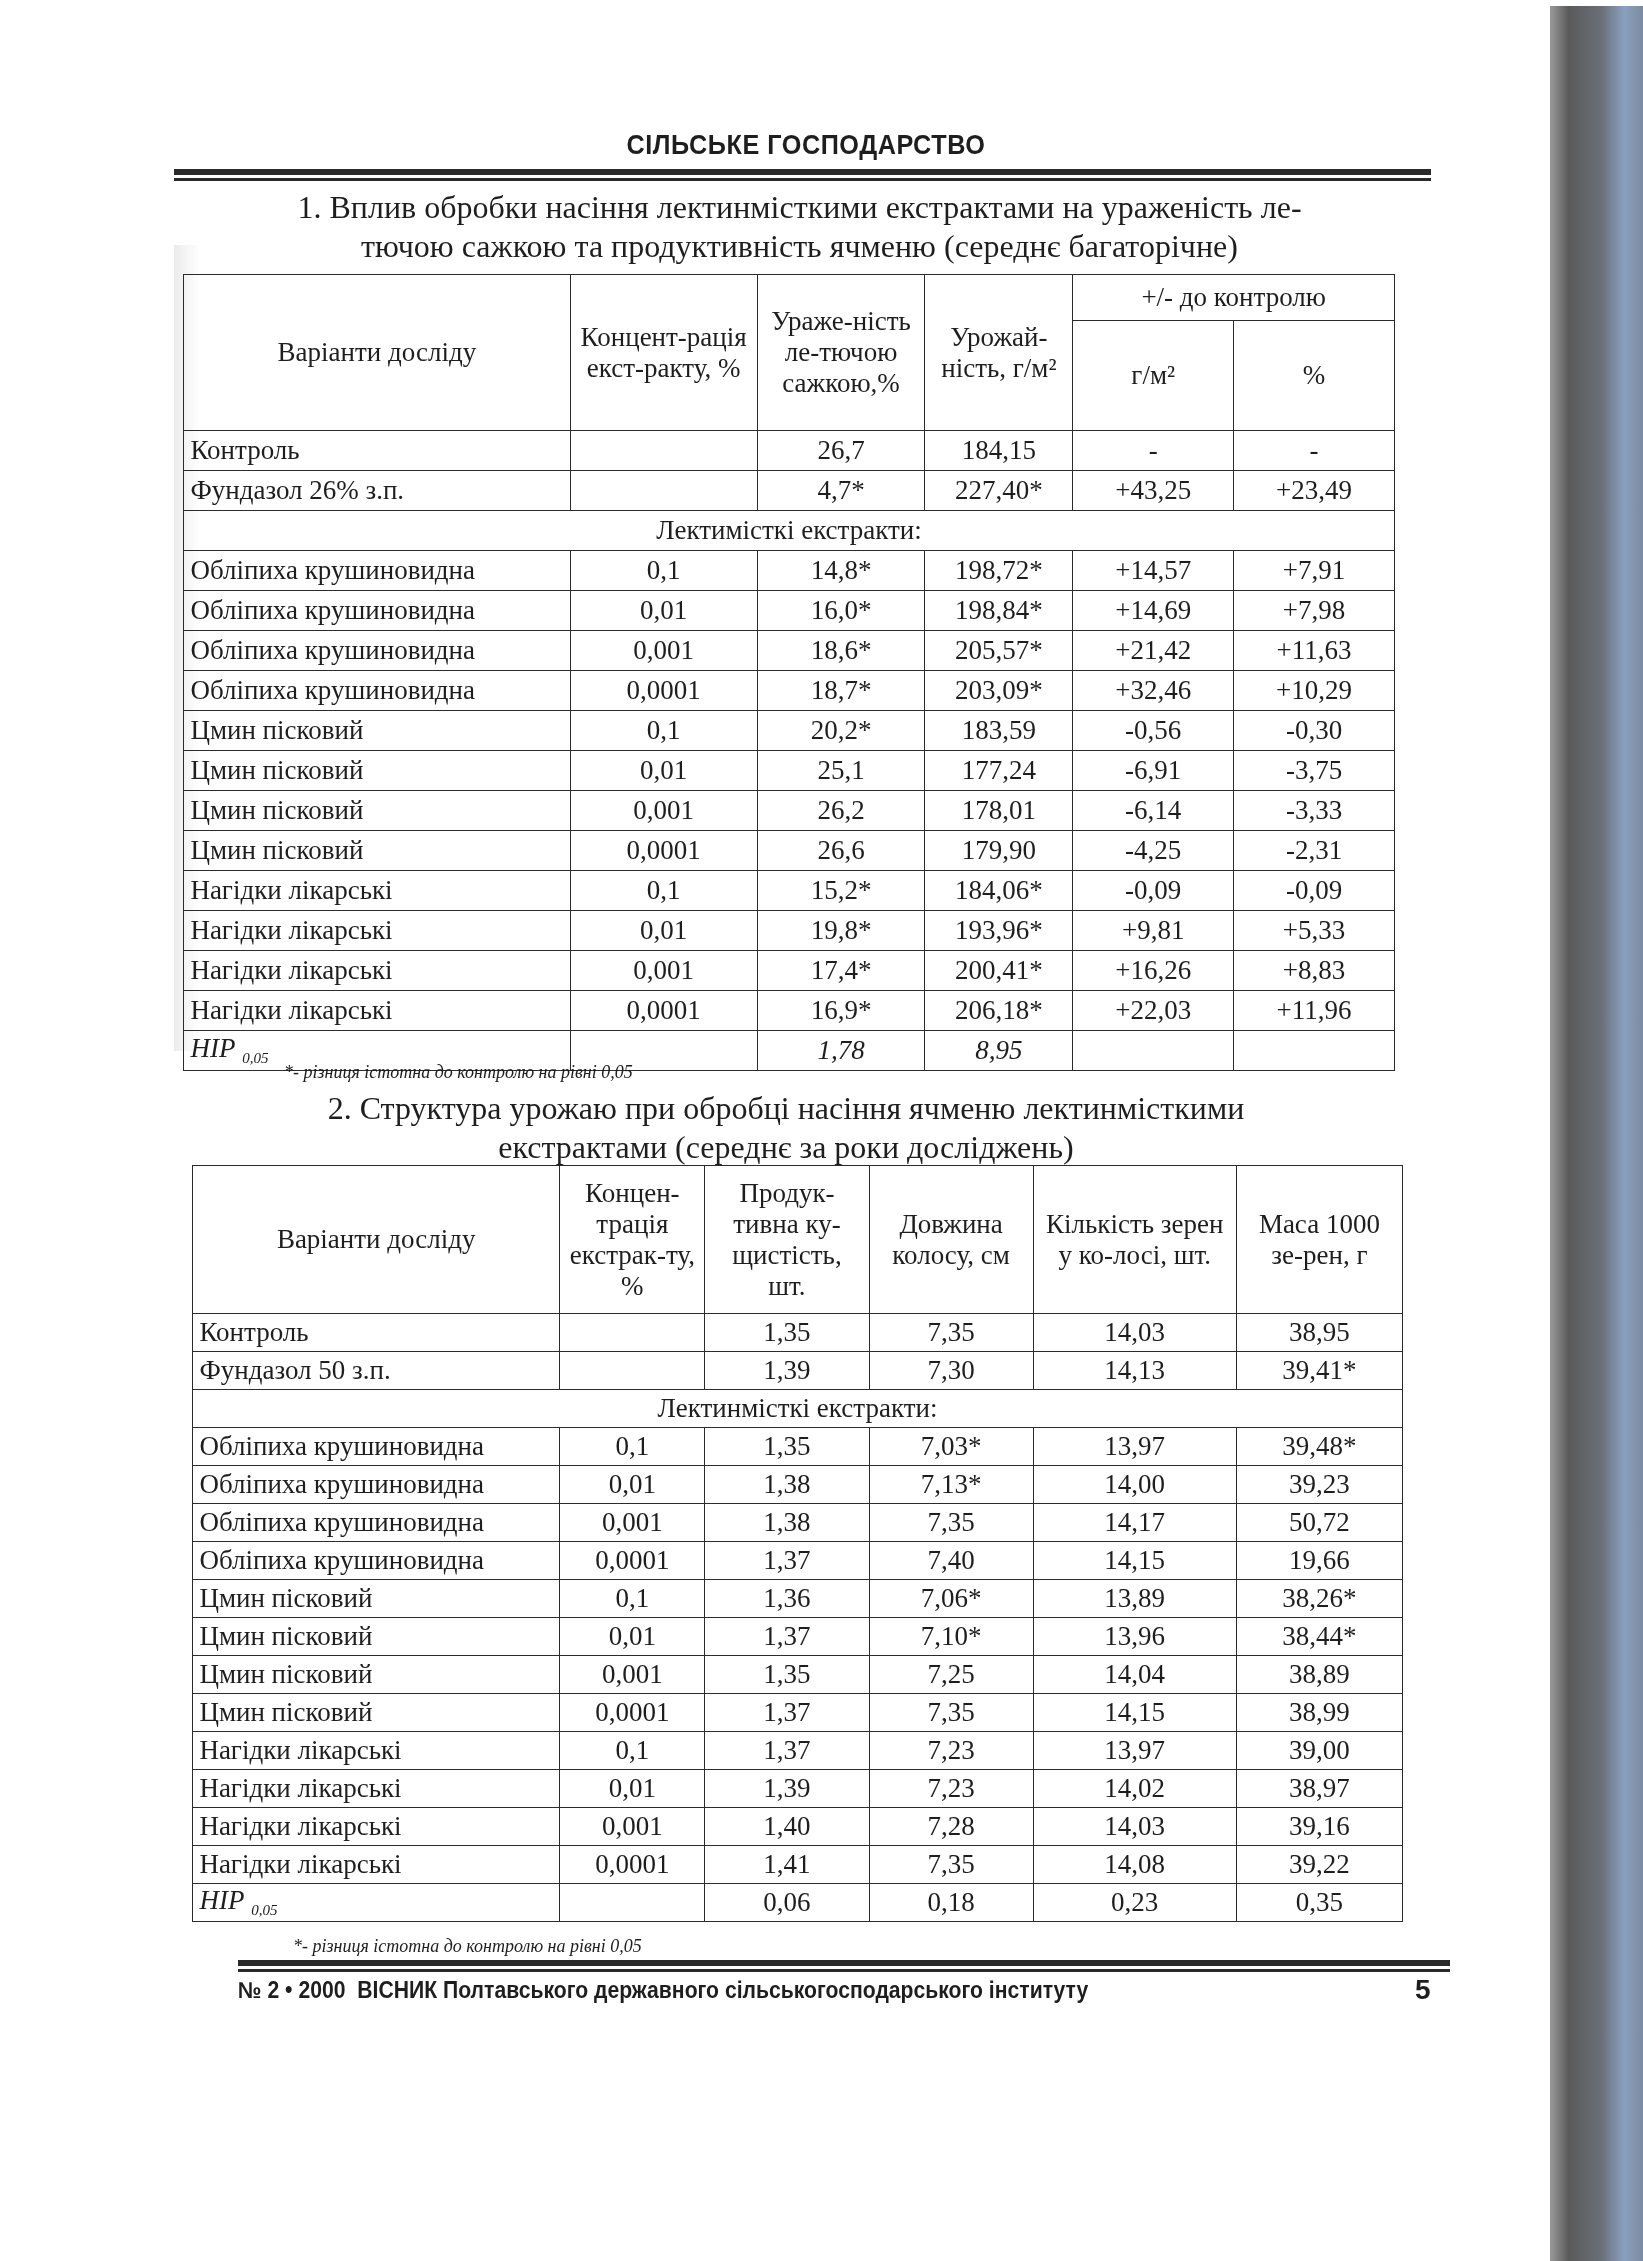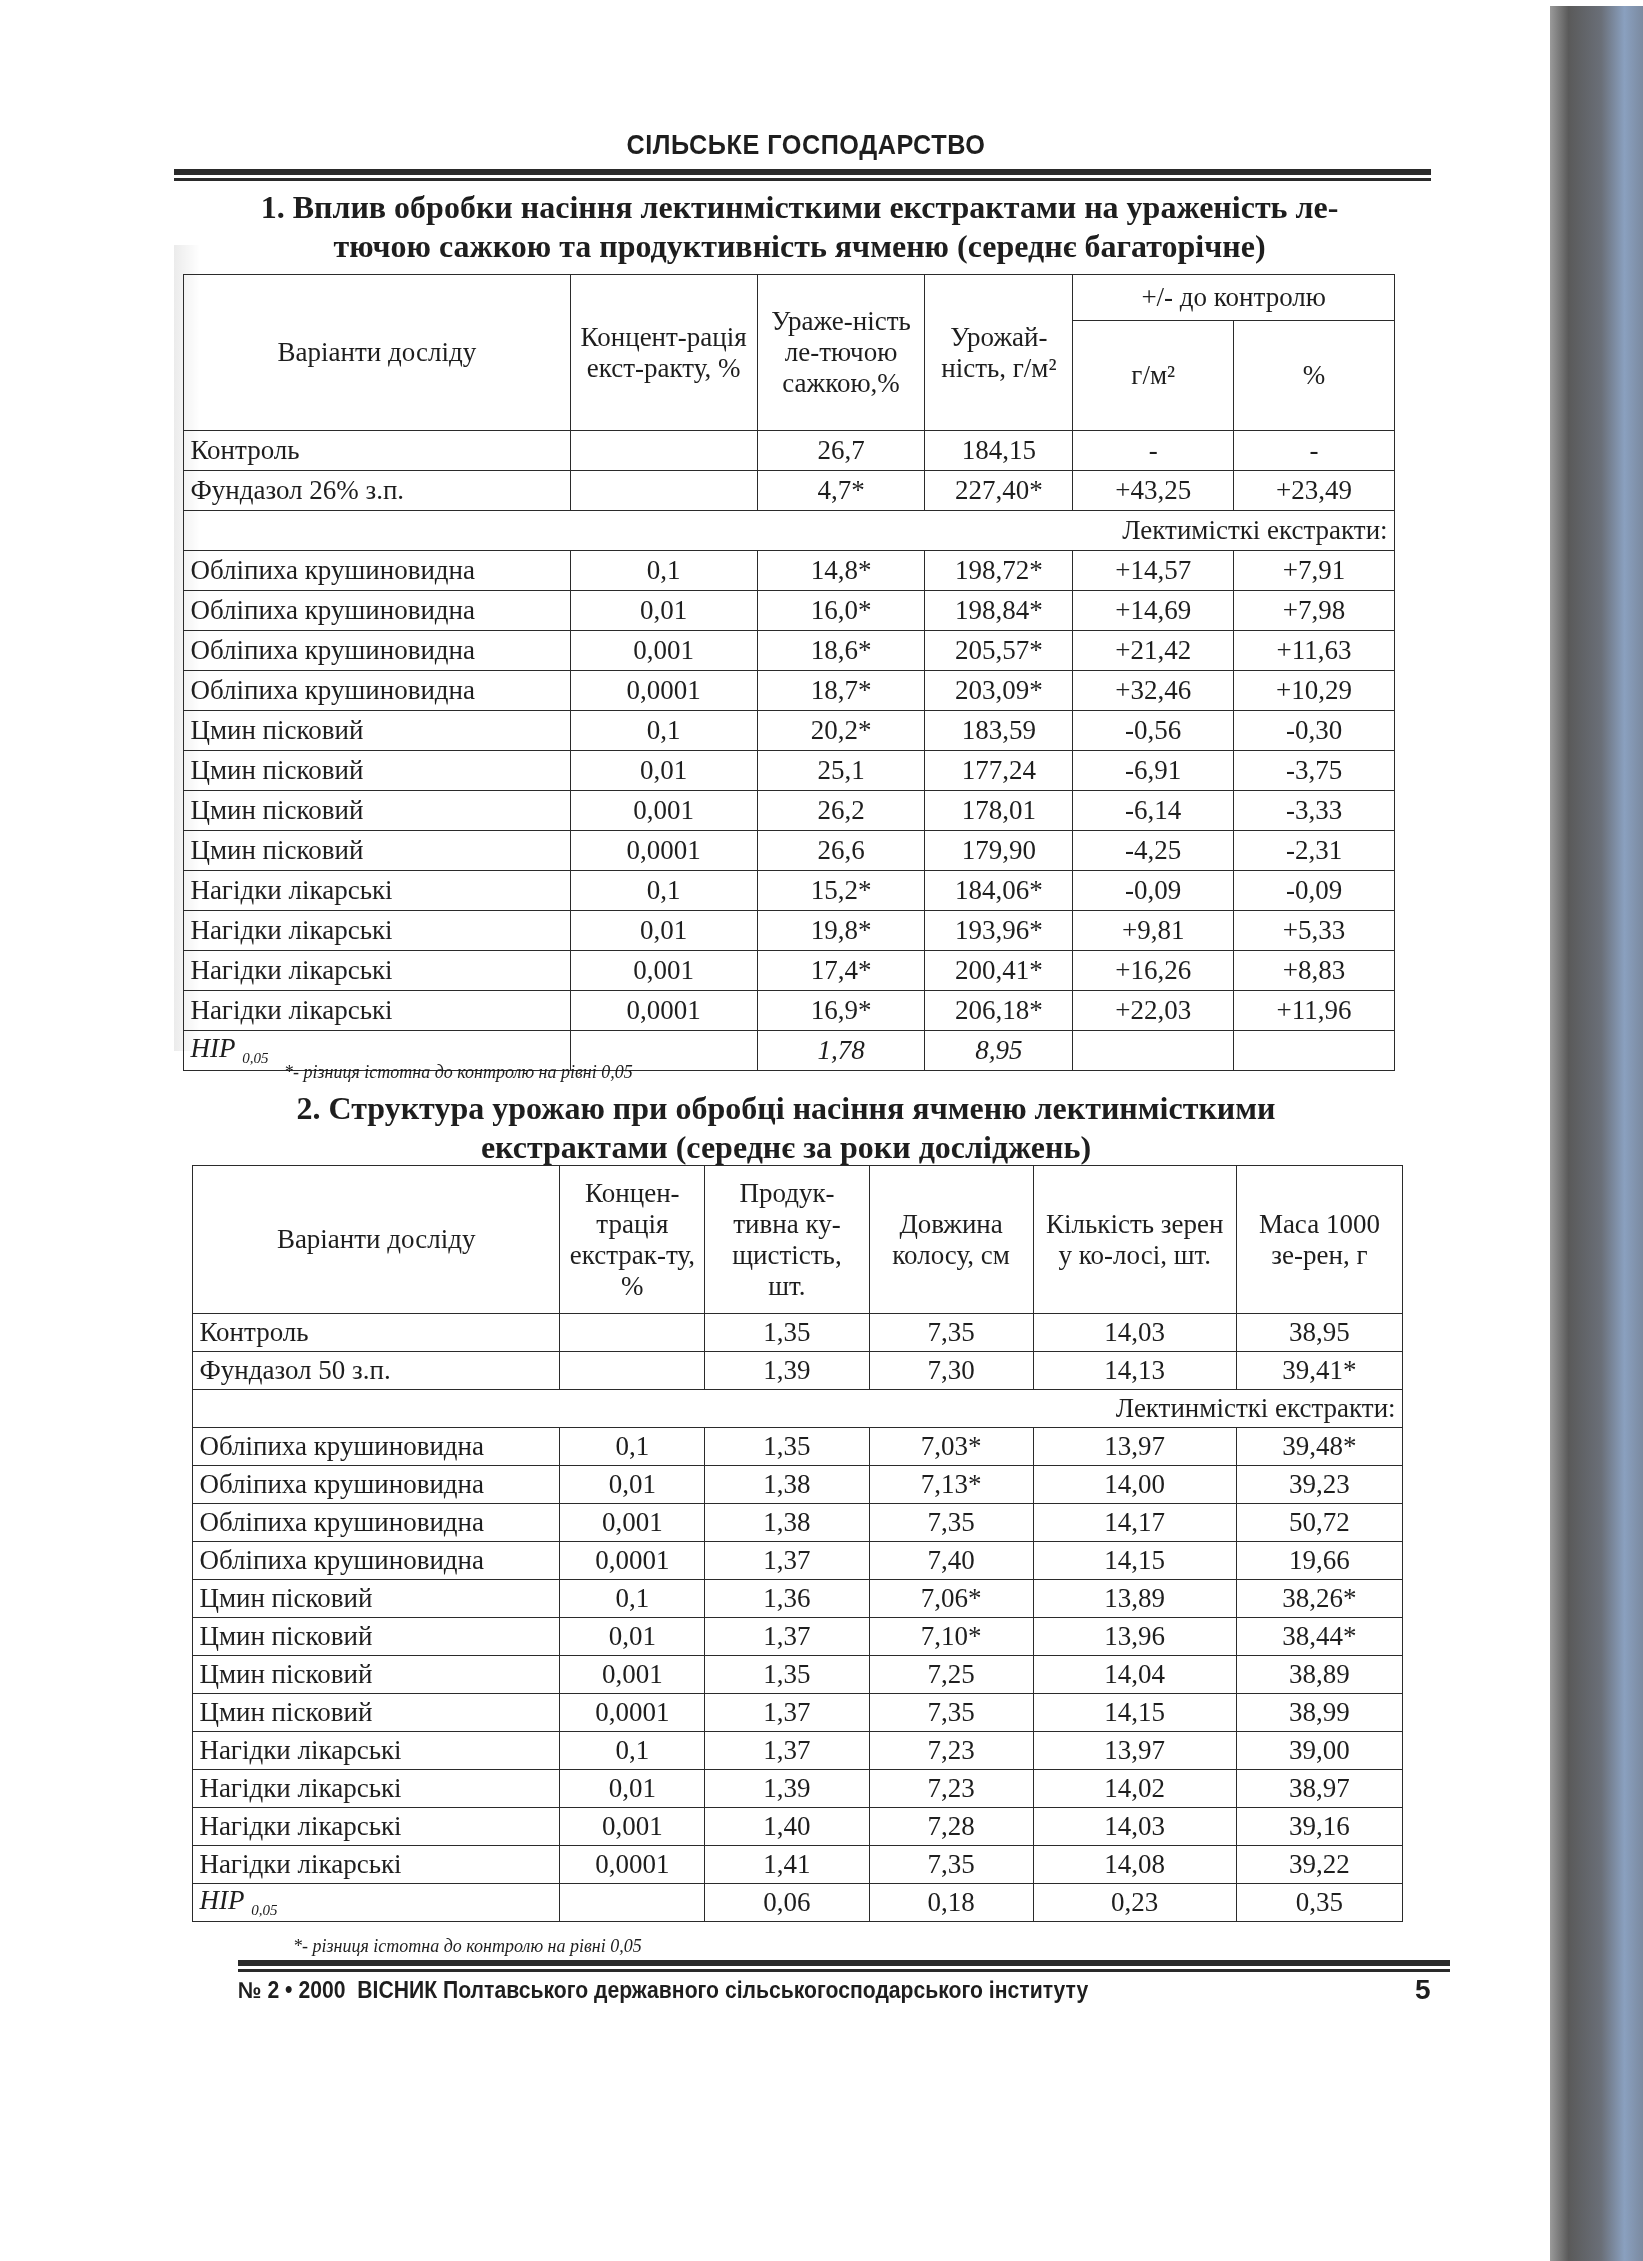--- a/index.html
+++ b/index.html
@@ -4,25 +4,25 @@
 <style>
   html,body{margin:0;padding:0;}
   body{width:1644px;height:2261px;position:relative;overflow:hidden;background:#ffffff;font-family:"Liberation Serif",serif;color:#1e1e1e;}
   .edge{position:absolute;top:0;left:1550px;width:93px;height:2261px;background:linear-gradient(90deg,#9a9a9a 0%,#5a5a5a 20%,#6a6f78 55%,#8aa0bf 80%,#7b8aa0 100%);}
   .edge-top{position:absolute;top:0;left:1550px;width:93px;height:6.4px;background:#fff;}
   .leftshade{position:absolute;top:245px;left:174px;width:26px;height:806px;background:linear-gradient(90deg,rgba(0,0,0,0.08),rgba(0,0,0,0));}
   .header{position:absolute;top:129px;left:187px;width:1238px;text-align:center;font-family:"Liberation Sans",sans-serif;font-weight:bold;font-size:28px;letter-spacing:0.6px;transform:scaleX(0.9);}
   .rule{position:absolute;left:174px;width:1257px;height:19.3px;}
   .rule .l1{position:absolute;left:0;right:0;top:0;height:5.8px;background:#2a2a2a;}
   .rule .l2{position:absolute;left:0;right:0;top:9px;height:2.6px;background:#2a2a2a;}
-  .title{position:absolute;font-weight:bold;font-size:32px;line-height:39px;text-align:center;}
+  .title{position:absolute;font-weight:normal;font-size:32px;line-height:39px;text-align:center;}
   table{position:absolute;border-collapse:collapse;font-size:27px;}
   td,th{border:1.9px solid #2b2b2b;padding:0 6.4px;font-weight:normal;text-align:center;vertical-align:middle;}
   td.name{text-align:left;padding-left:6.4px;white-space:nowrap;}
-  td.group{text-align:right;padding-left:6.4px;}
+  td.group{text-align:center;padding-left:6.4px;}
   .t1 tr.r{height:40px;}
   .t2 tr.r{height:38px;}
   .it{font-style:italic;}
   sub{font-size:15px;}
   .note{position:absolute;font-style:italic;font-size:18px;}
   .footer{position:absolute;top:1977px;left:238px;font-family:"Liberation Sans",sans-serif;font-weight:bold;font-size:23px;transform:scaleX(0.92);transform-origin:left;}
   .pagenum{position:absolute;top:1974px;left:1415px;font-family:"Liberation Sans",sans-serif;font-weight:bold;font-size:28px;}
 </style>
 </head>
 <body>

